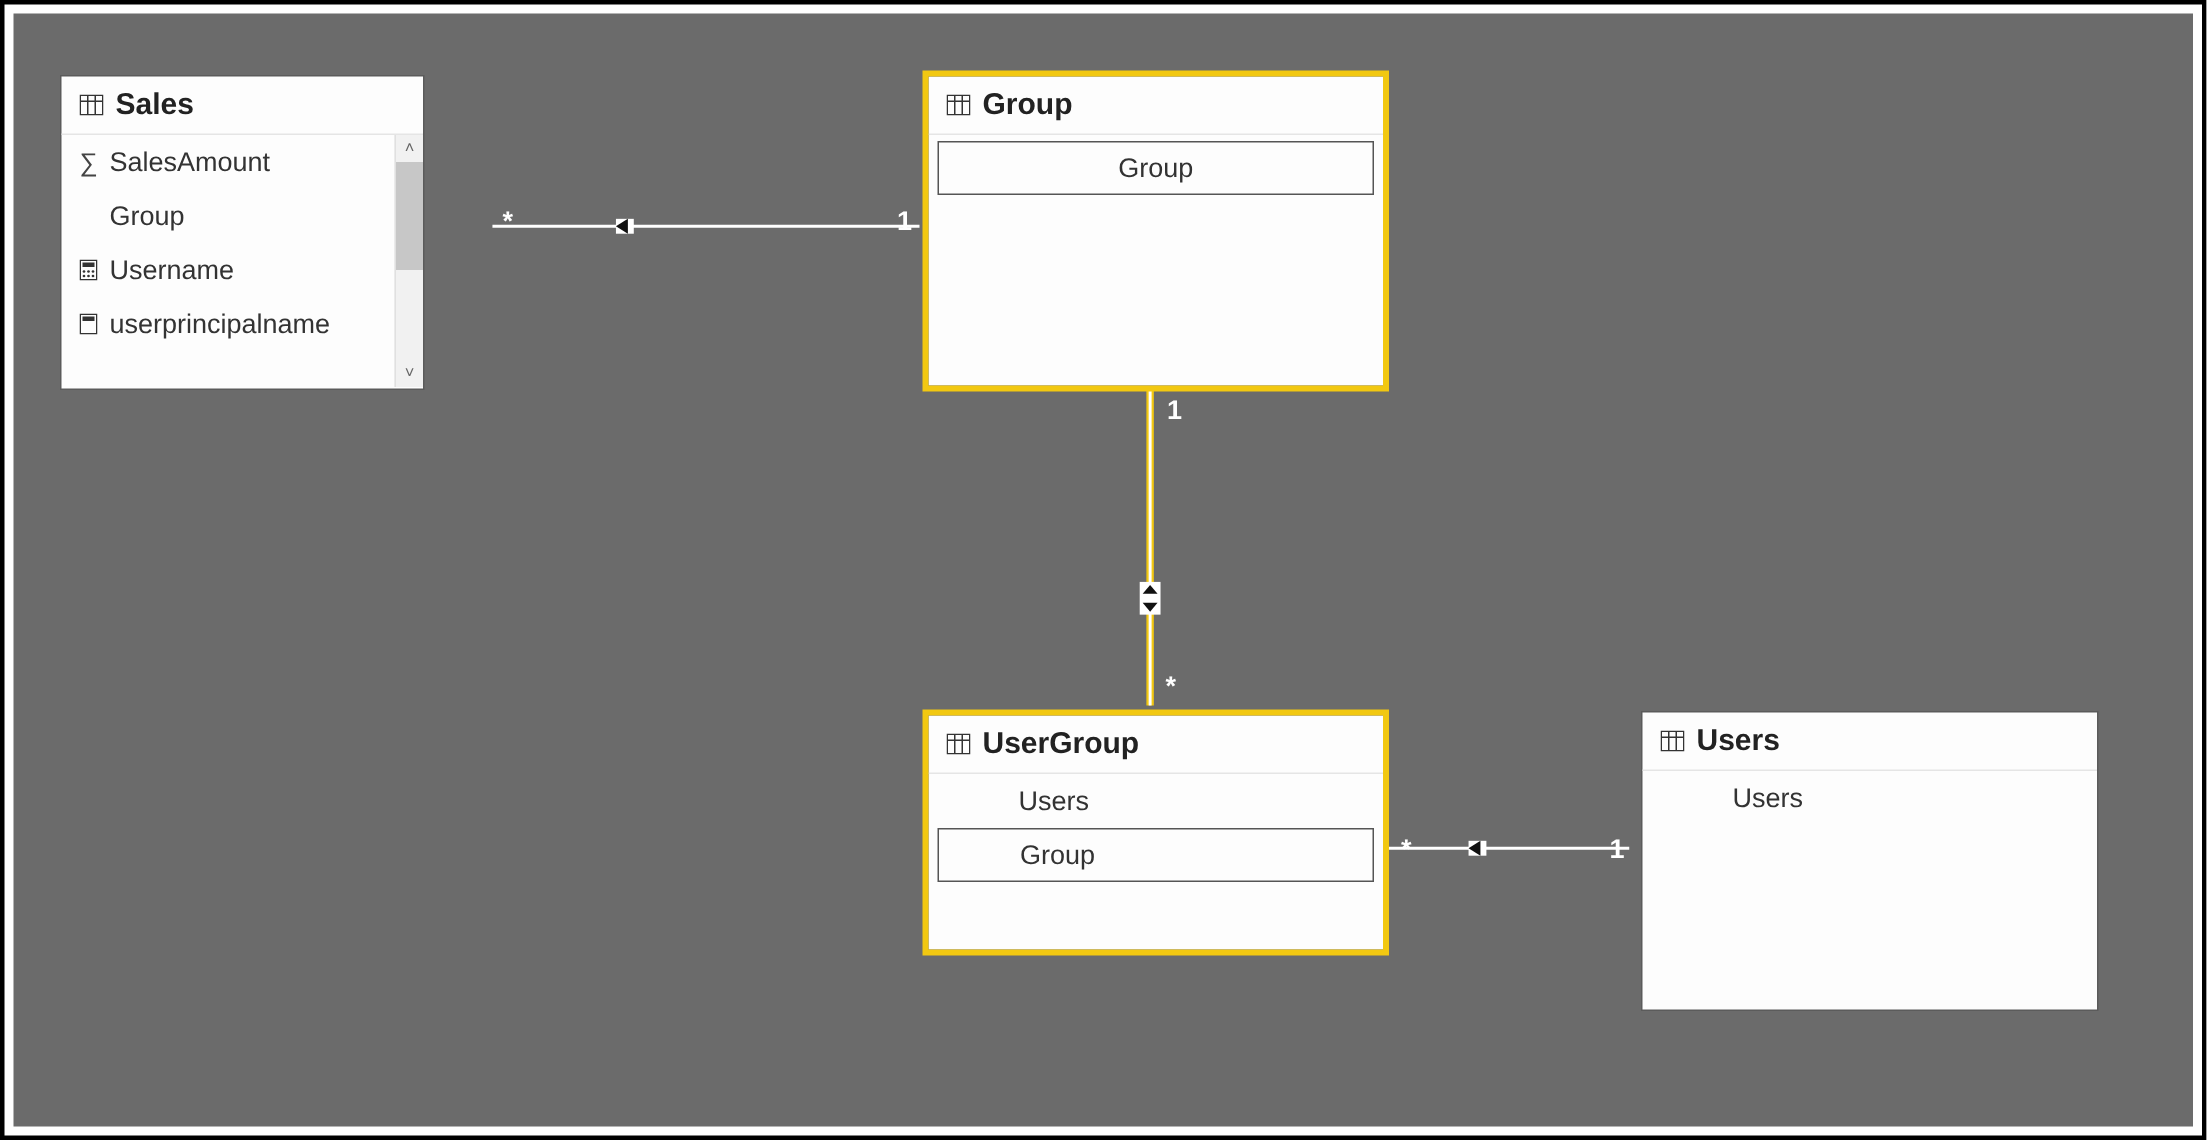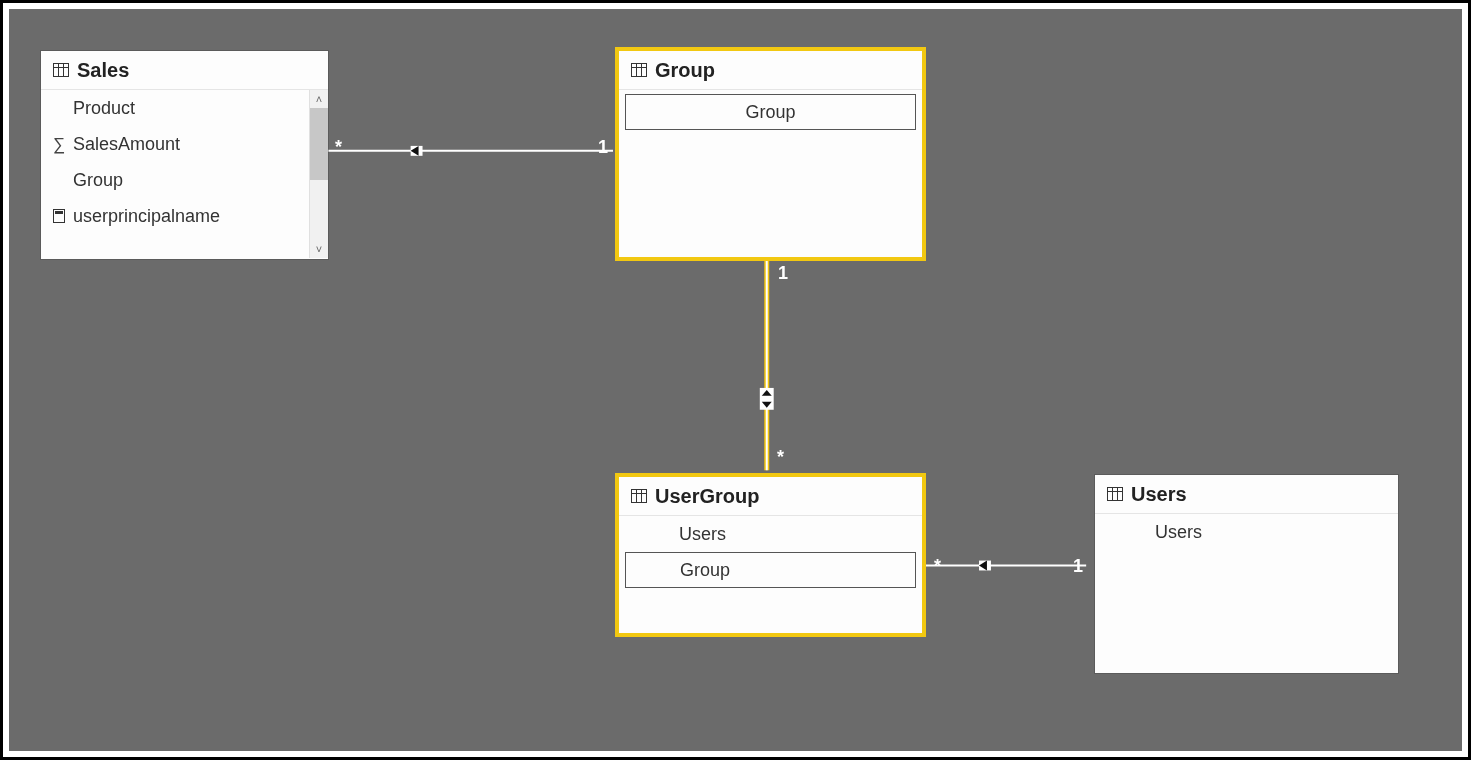--- a/index.html
+++ b/index.html
@@ -46,44 +46,55 @@
       <polygon points="975,561 983,556 983,566" fill="#111"></polygon>
     </svg>
 
     <span class="cardinality" style="left:326px;top:128px;">*</span>
     <span class="cardinality" style="left:589px;top:128px;">1</span>
     <span class="cardinality" style="left:769px;top:254px;">1</span>
     <span class="cardinality" style="left:768px;top:438px;">*</span>
     <span class="cardinality" style="left:925px;top:547px;">*</span>
     <span class="cardinality" style="left:1064px;top:547px;">1</span>
 
-    <div class="table" style="left:32px;top:42px;width:287px;height:208px;">
+    <div class="table" style="left:32px;top:42px;width:241px;height:208px;">
       <div class="table-header">
         <span class="glyph-table">
           <svg viewBox="0 0 16 14" width="16" height="14">
               <rect x="0.5" y="0.5" width="15" height="13" fill="none" stroke="#333"></rect>
               <line x1="0.5" y1="4.5" x2="15.5" y2="4.5" stroke="#333"></line>
               <line x1="5.5" y1="0.5" x2="5.5" y2="13.5" stroke="#333"></line>
               <line x1="10.5" y1="0.5" x2="10.5" y2="13.5" stroke="#333"></line>
             </svg>
         </span>
         <span class="table-title">Sales</span>
       </div>
       <div class="field-list cut" style="height:168px;">
         <div class="field">
-          <span class="icon"></span>
-          <span>Product</span>
-        </div>
-        <div class="field">
           <span class="icon glyph-sigma">∑</span>
           <span>SalesAmount</span>
         </div>
         <div class="field">
           <span class="icon"></span>
           <span>Group</span>
+        </div>
+        <div class="field">
+          <span class="icon">
+            <svg viewBox="0 0 12 14" width="12" height="14">
+                <rect x="0.5" y="0.5" width="11" height="13" fill="none" stroke="#333"></rect>
+                <rect x="2" y="2" width="8" height="3" fill="#333"></rect>
+                <circle cx="3" cy="8" r="0.9" fill="#333"></circle>
+                <circle cx="6" cy="8" r="0.9" fill="#333"></circle>
+                <circle cx="9" cy="8" r="0.9" fill="#333"></circle>
+                <circle cx="3" cy="11" r="0.9" fill="#333"></circle>
+                <circle cx="6" cy="11" r="0.9" fill="#333"></circle>
+                <circle cx="9" cy="11" r="0.9" fill="#333"></circle>
+              </svg>
+          </span>
+          <span>Username</span>
         </div>
         <div class="field">
           <span class="icon">
             <svg viewBox="0 0 12 14" width="12" height="14">
                 <rect x="0.5" y="0.5" width="11" height="13" fill="none" stroke="#333"></rect>
                 <rect x="2" y="2" width="8" height="3" fill="#333"></rect>
               </svg>
           </span>
           <span>userprincipalname</span>
         </div>

